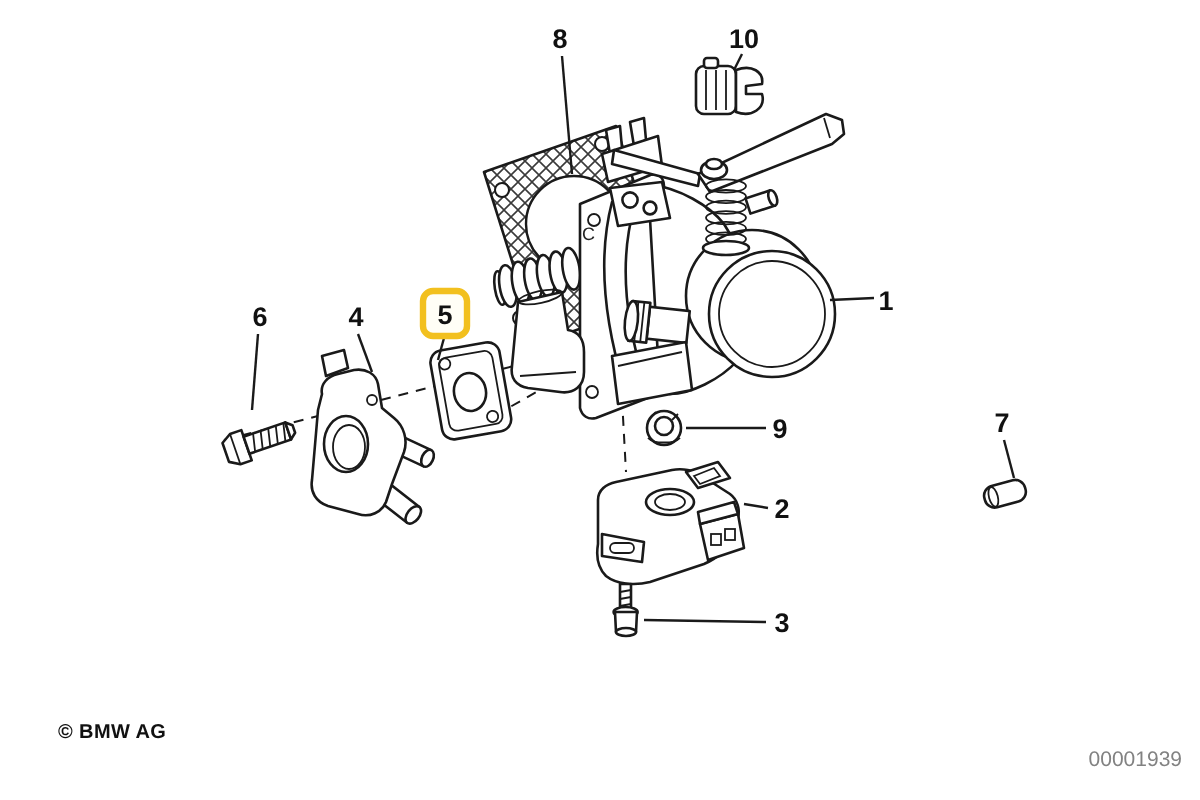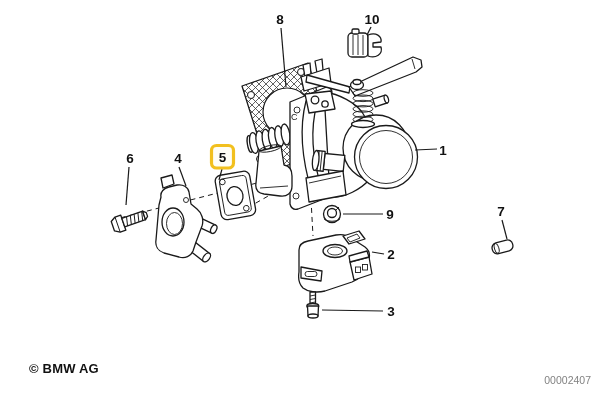--- a/index.html
+++ b/index.html
@@ -7,21 +7,21 @@
     position:relative;width:600px;height:400px;background:#fff;overflow:hidden;
     font-family:"Liberation Sans",sans-serif;color:#111;
   }
   #stage svg{position:absolute;left:0;top:0;}
   .callout{font-family:"Liberation Sans",sans-serif;font-size:13.5px;font-weight:bold;fill:#111;}
   .flange-letter{font-family:"Liberation Sans",sans-serif;font-size:9px;fill:#222;}
   .ln{stroke:#1a1a1a;stroke-width:1.2;fill:none;}
   .dash{stroke:#1a1a1a;stroke-width:1;fill:none;stroke-dasharray:5 4;}
   .pt{fill:#fff;stroke:#1a1a1a;stroke-width:1.3;stroke-linejoin:round;}
   .thin{fill:none;stroke:#1a1a1a;stroke-width:0.9;}
-  .footer-copy{position:absolute;left:29px;top:361px;font-size:13px;font-weight:bold;letter-spacing:0.2px;}
+  .footer-copy{position:absolute;left:29px;top:361px;font-size:10px;font-weight:bold;letter-spacing:0.2px;}
   .footer-caption{position:absolute;left:6px;top:372px;font-size:17px;letter-spacing:0.3px;line-height:19px;}
   .doc-number{position:absolute;right:9px;top:374px;font-size:10.5px;color:#828282;}
 </style>
 </head>
 <body>
 
 <div id="stage">
 
 <svg width="600" height="400" viewBox="0 0 600 400">
   <defs>
@@ -221,15 +221,15 @@
     <text class="callout" x="222.5" y="162">5</text>
     <text class="callout" x="130" y="163">6</text>
     <text class="callout" x="501" y="216">7</text>
     <text class="callout" x="280" y="24">8</text>
     <text class="callout" x="390" y="219">9</text>
     <text class="callout" x="372" y="24">10</text>
   </g>
 </svg>
 
 <div class="footer-copy">© BMW AG</div>
-<div class="doc-number">00002407</div>
+<div class="doc-number">00001939</div>
 
 </div>
 
 </body></html>

